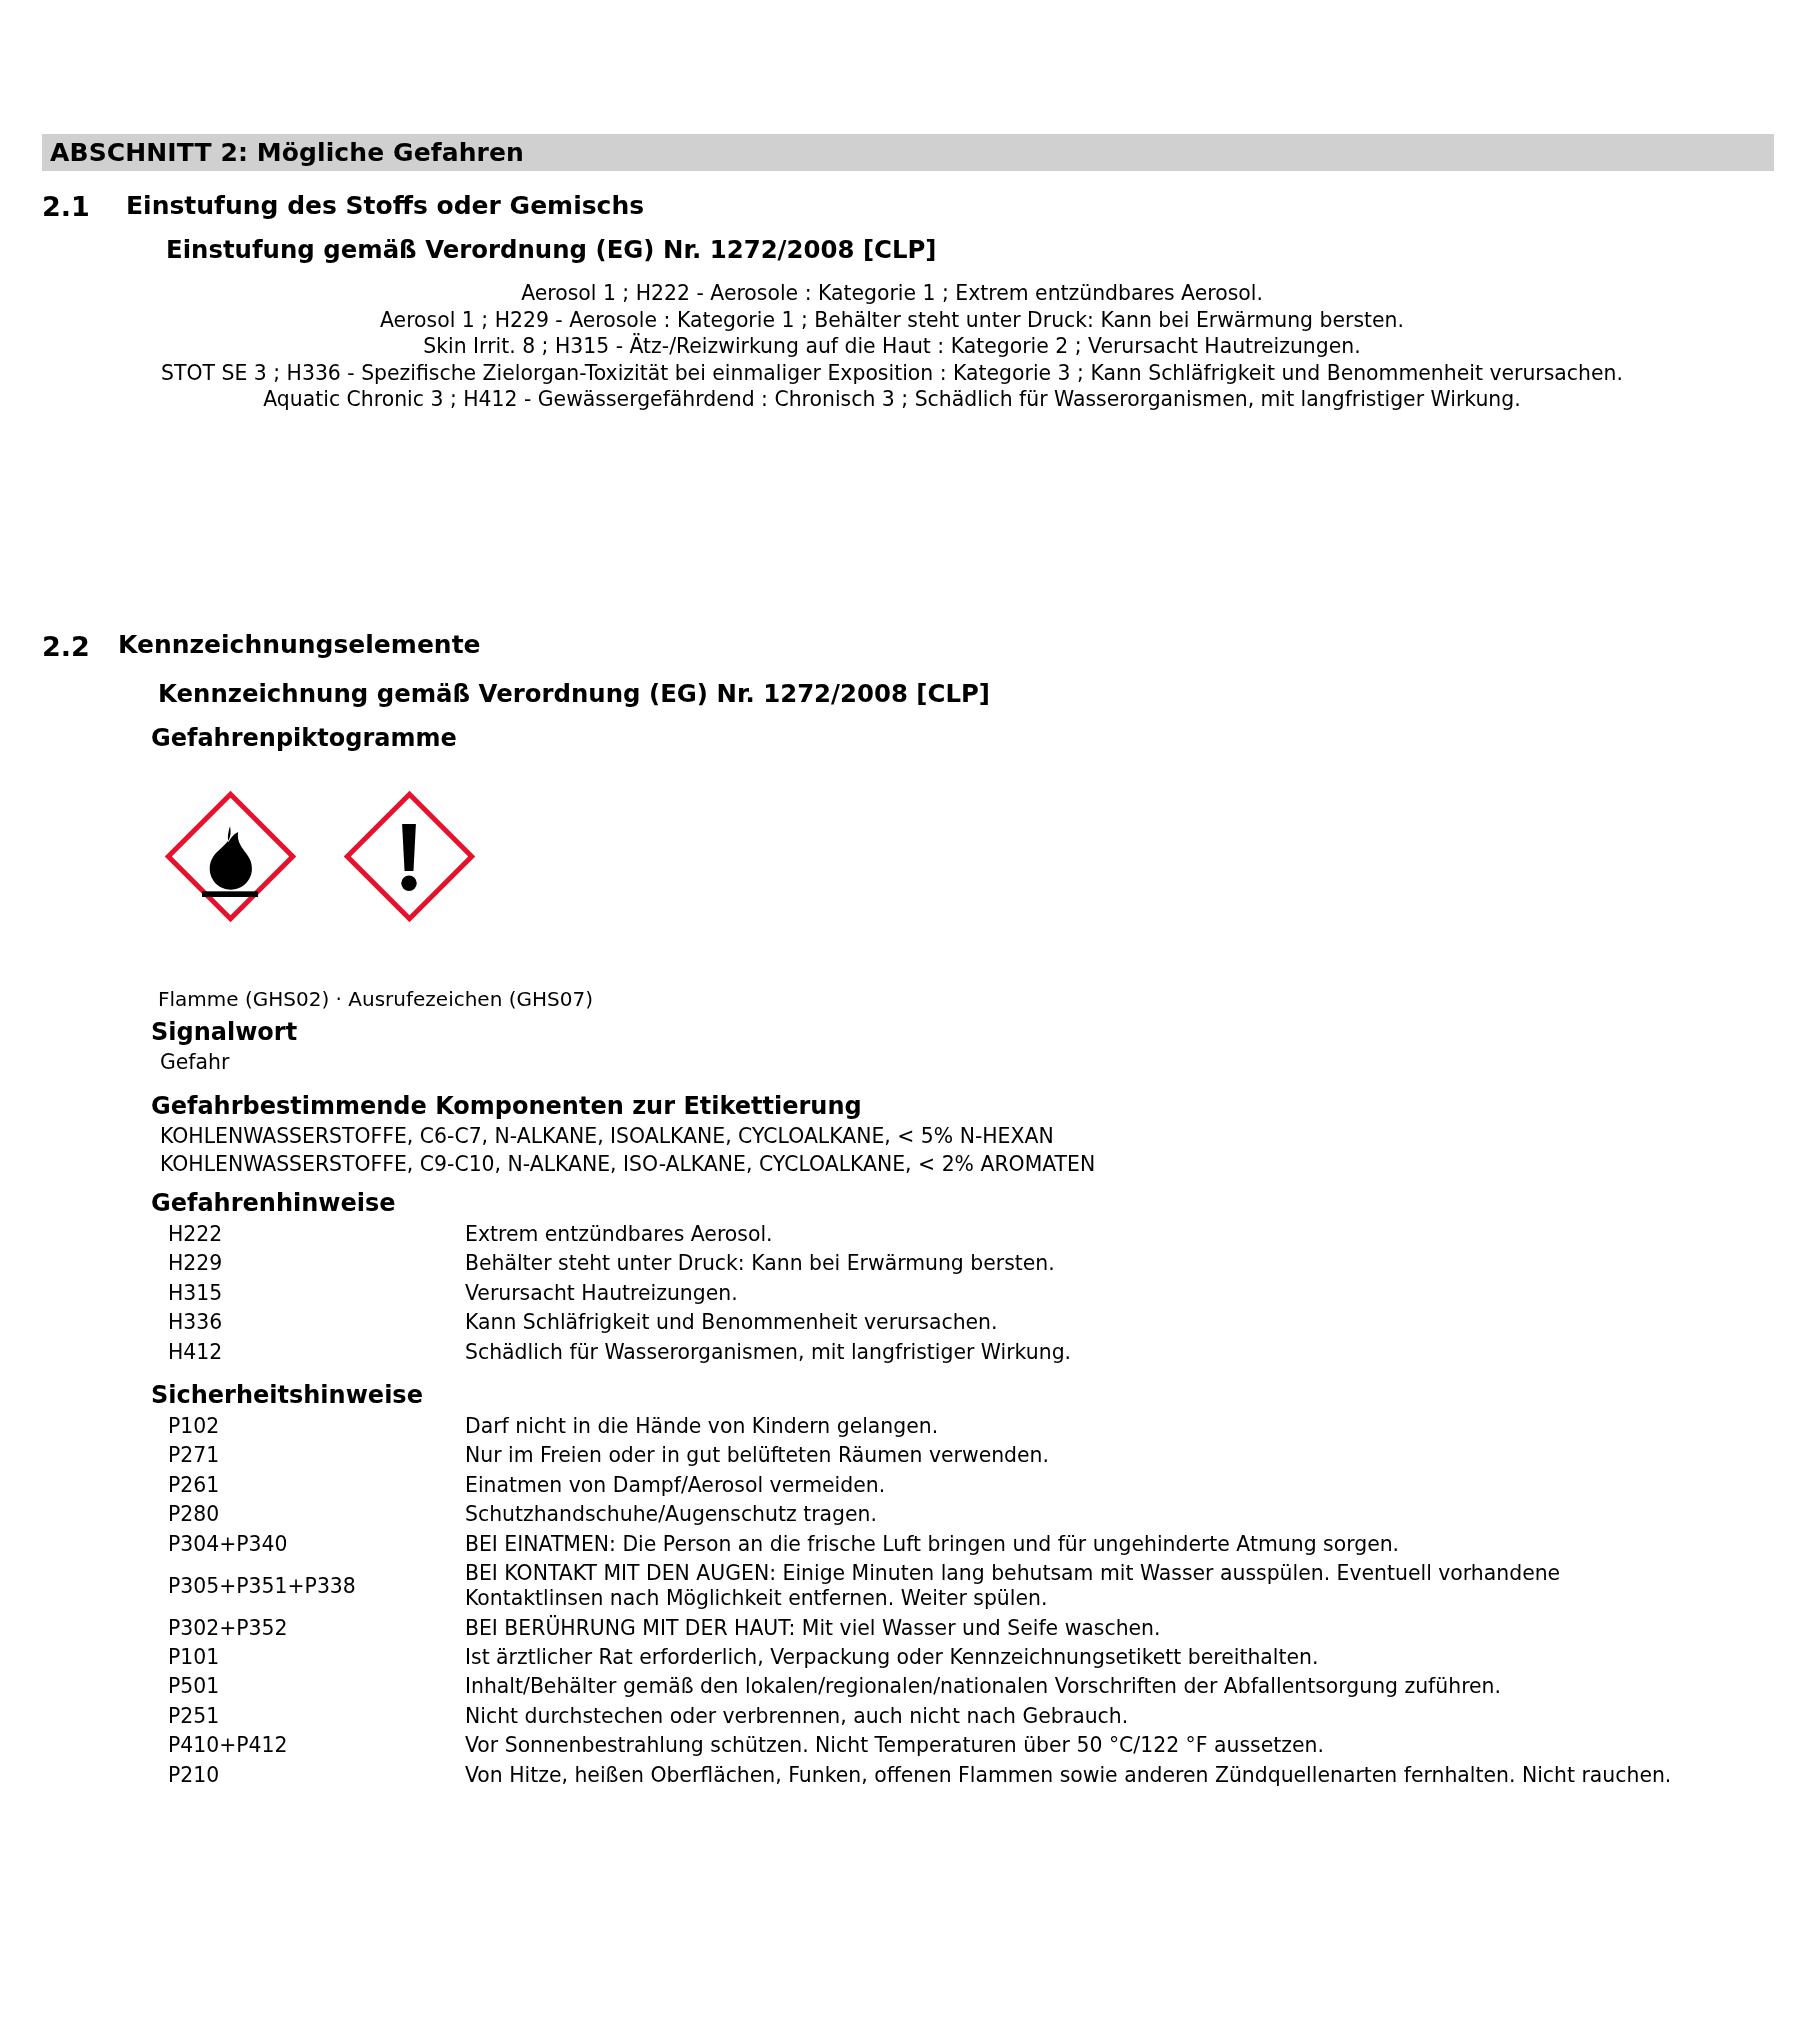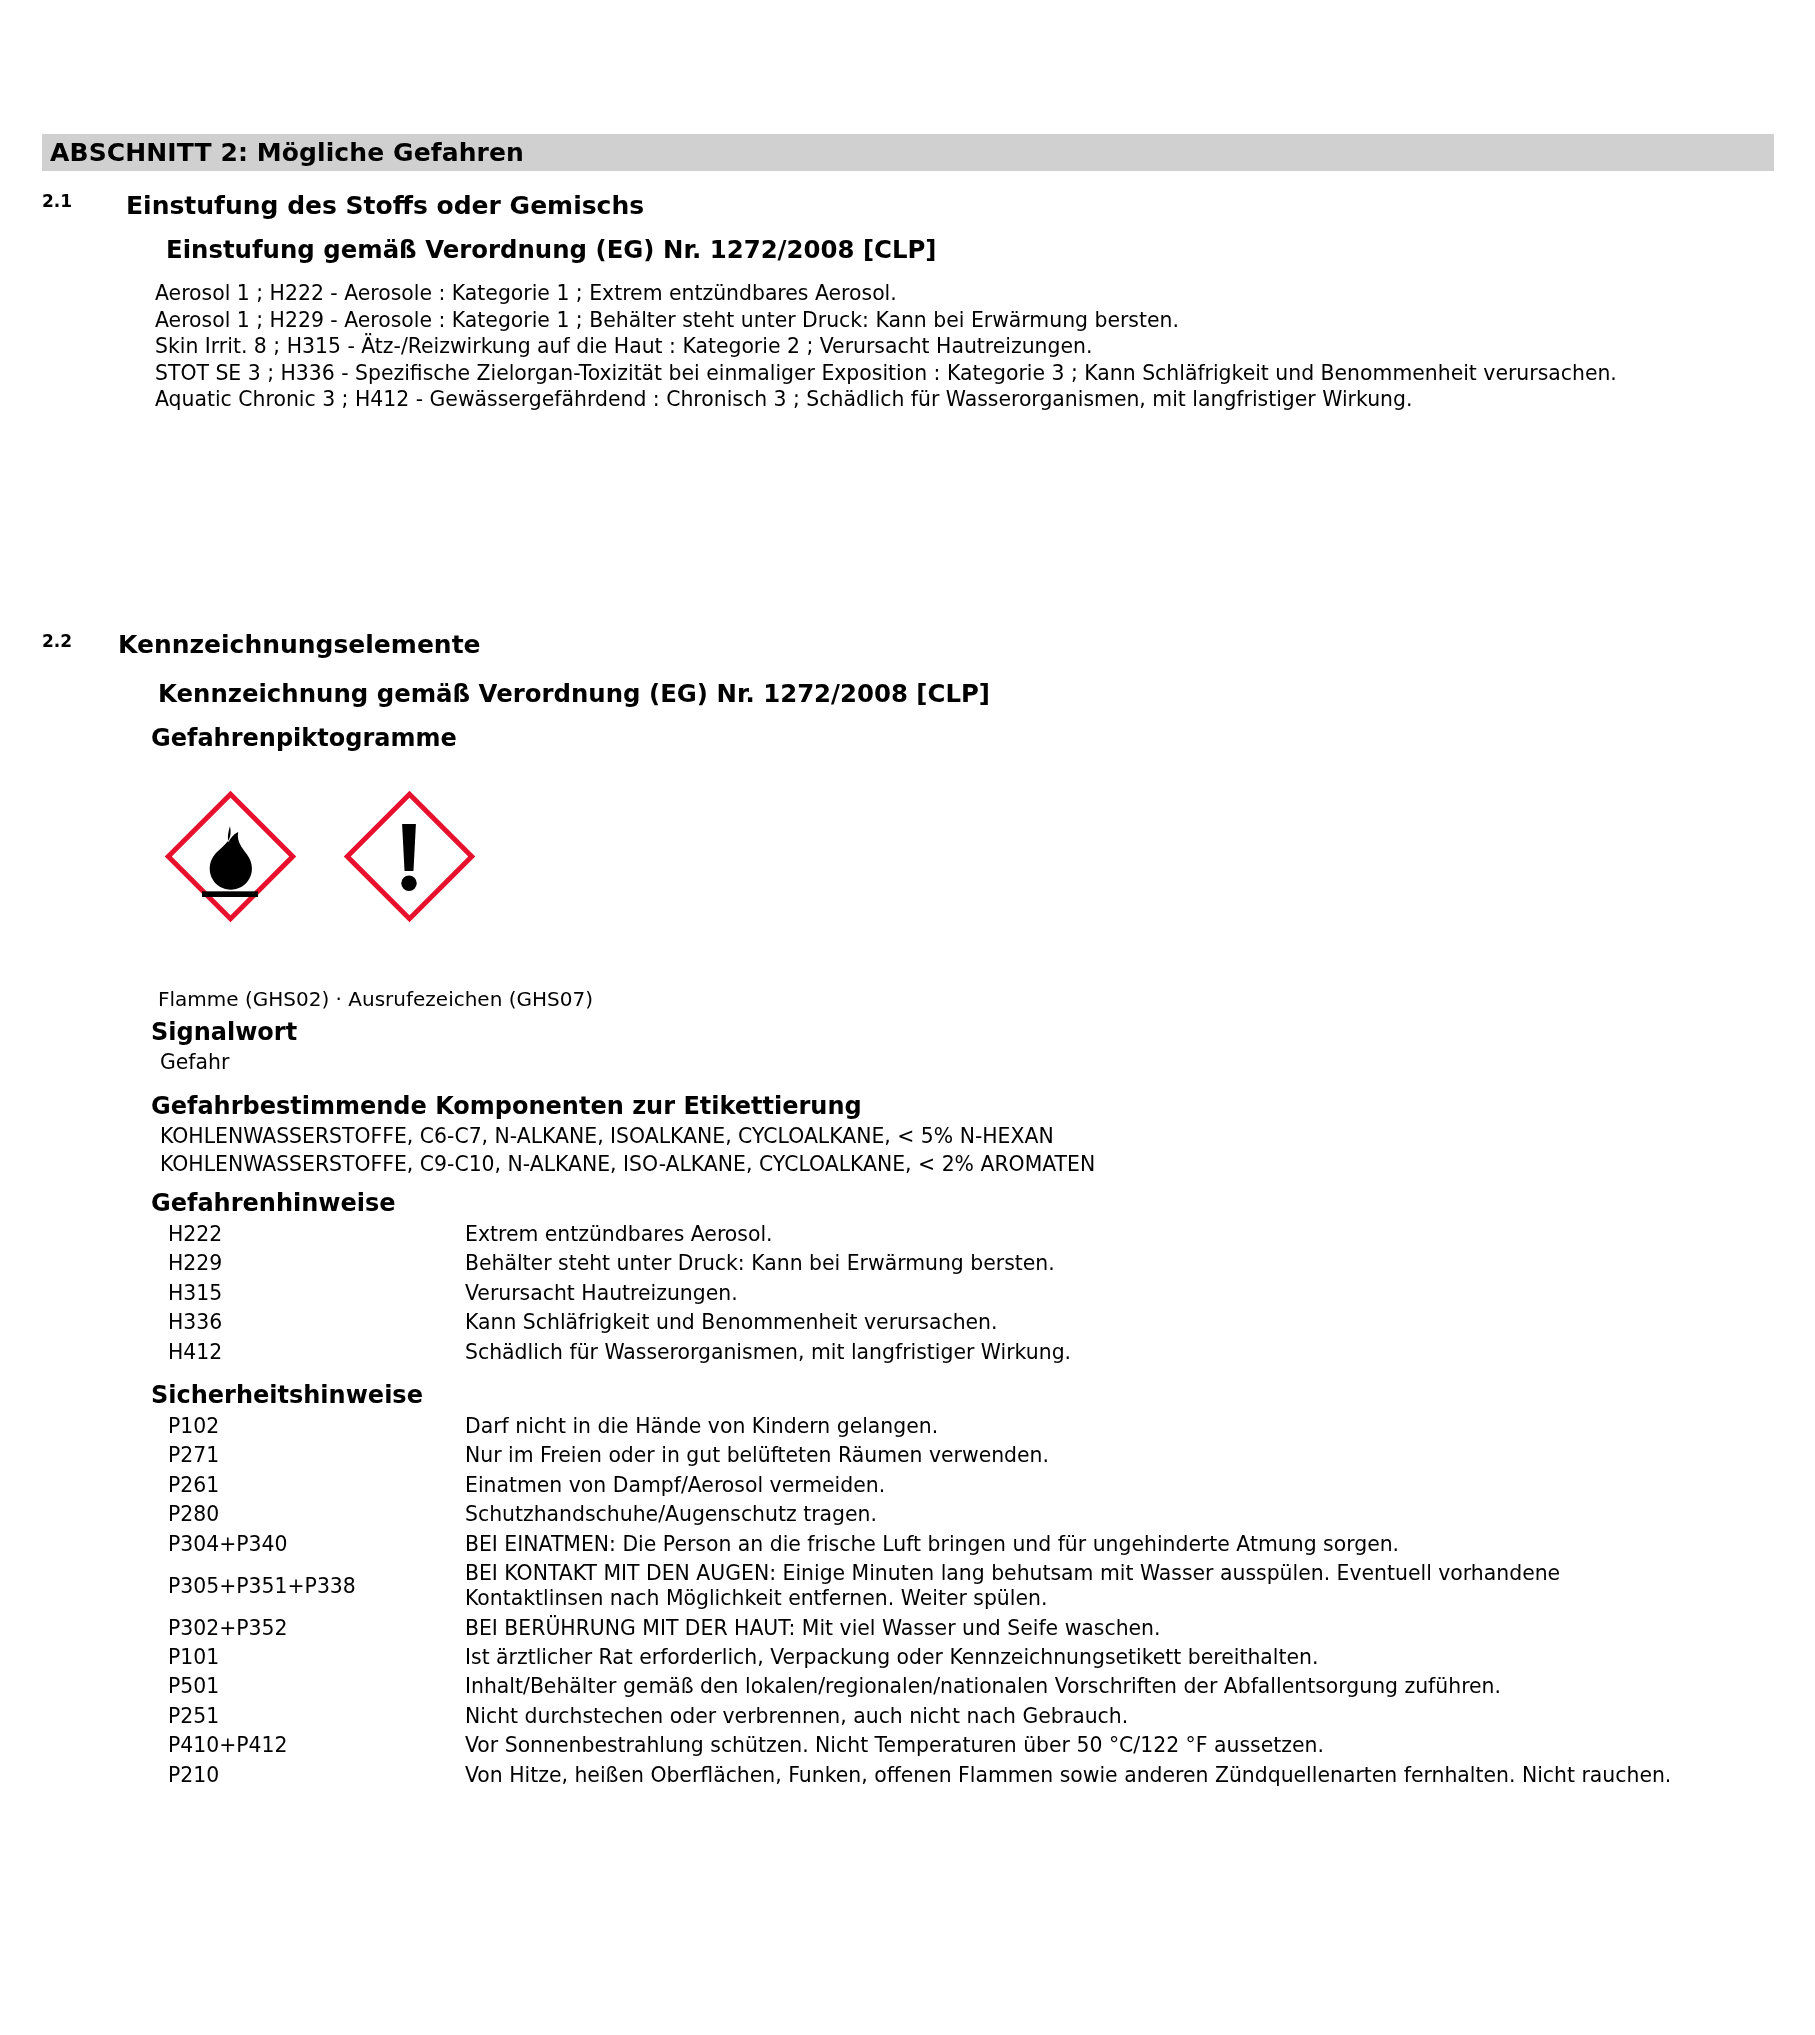--- a/index.html
+++ b/index.html
@@ -37,21 +37,21 @@
     font-weight: bold;
     padding-left: 8.1px;
     letter-spacing: 0.1px;
   }
 
   
   .abs {
     position: absolute;
   }
   .num {
-    font-size: 17px;
+    font-size: 27px;
     font-weight: bold;
   }
   .h1 {
     font-size: 25px;
     font-weight: bold;
   }
   .h2 {
     font-size: 24.4px;
     font-weight: bold;
     margin-left: 28px;
@@ -141,21 +141,21 @@
 <div class="page">
 
   <div class="section-bar">
     <span class="section-bar-text">ABSCHNITT 2: Mögliche Gefahren</span>
   </div>
 
   <div class="abs num" style="left:42px; top:191px;">2.1</div>
   <div class="abs h1" style="left:126px; top:191px;">Einstufung des Stoffs oder Gemischs</div>
   <div class="abs h2" style="left:138px; top:235px;">Einstufung gemäß Verordnung (EG) Nr. 1272/2008 [CLP]</div>
 
-  <div class="abs class-list body-text" style="left:155px; top:281px;">
+  <div class="abs class-list body-text" style="left:155px; top:281px;text-align:center;">
     <div>Aerosol 1 ; H222 - Aerosole : Kategorie 1 ; Extrem entzündbares Aerosol.</div>
     <div>Aerosol 1 ; H229 - Aerosole : Kategorie 1 ; Behälter steht unter Druck: Kann bei Erwärmung bersten.</div>
     <div>Skin Irrit. 8 ; H315 - Ätz-/Reizwirkung auf die Haut : Kategorie 2 ; Verursacht Hautreizungen.</div>
     <div>STOT SE 3 ; H336 - Spezifische Zielorgan-Toxizität bei einmaliger Exposition : Kategorie 3 ; Kann Schläfrigkeit und Benommenheit verursachen.</div>
     <div>Aquatic Chronic 3 ; H412 - Gewässergefährdend : Chronisch 3 ; Schädlich für Wasserorganismen, mit langfristiger Wirkung.</div>
   </div>
 
   <div class="abs num" style="left:42px; top:631px;">2.2</div>
   <div class="abs h1" style="left:118px; top:630px;">Kennzeichnungselemente</div>
   <div class="abs h2" style="left:130px; top:679px;">Kennzeichnung gemäß Verordnung (EG) Nr. 1272/2008 [CLP]</div>

